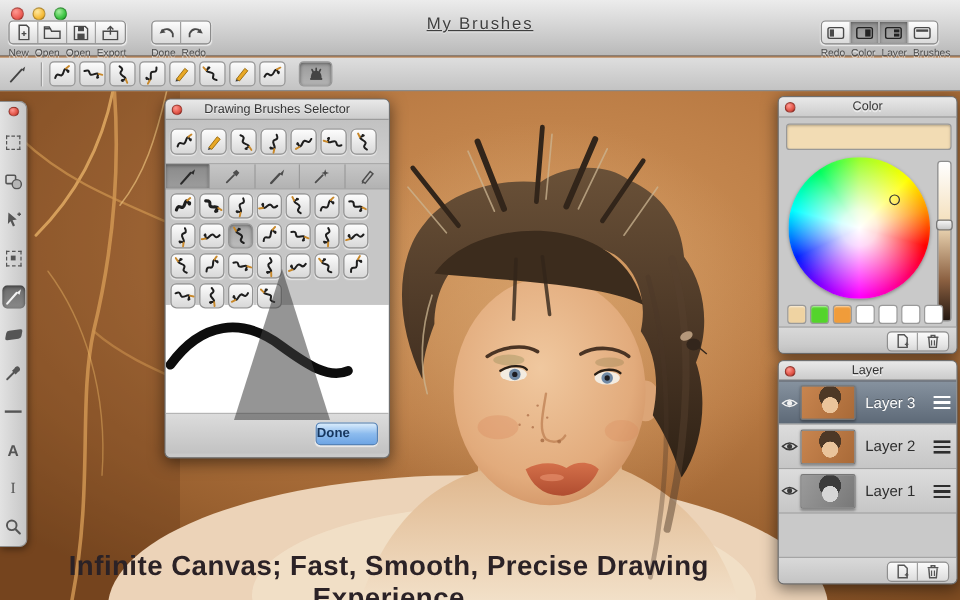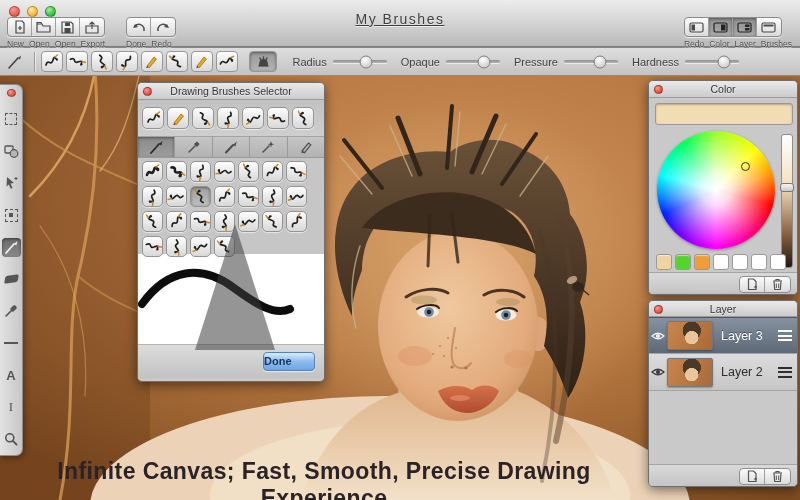--- a/index.html
+++ b/index.html
@@ -432,46 +432,20 @@
           </svg>
         </div>
       </div>
   <div class="preset-cell stamp">
     <svg width="15" height="13" viewBox="0 0 15 13">
           <path d="M3,10 C3,6 5,4 7.5,4 C10,4 12,6 12,10 Z" fill="#444"></path>
           <path d="M4,3 L5,5 M7.5,2 L7.5,4 M11,3 L10,5" stroke="#444" stroke-width="1.4" stroke-linecap="round"></path>
           <rect x="2.5" y="10" width="10" height="1.6" fill="#444"></rect>
         </svg>
   </div>
-  <div id="sliders" style="display:flex; align-items:center;">
-        <div class="slider-group">
-          <span class="slider-label">Radius</span>
-          <div class="slider-track">
-            <div class="slider-knob" style="left: 62%;"></div>
-          </div>
-        </div>
-        <div class="slider-group">
-          <span class="slider-label">Opaque</span>
-          <div class="slider-track">
-            <div class="slider-knob" style="left: 71%;"></div>
-          </div>
-        </div>
-        <div class="slider-group">
-          <span class="slider-label">Pressure</span>
-          <div class="slider-track">
-            <div class="slider-knob" style="left: 67%;"></div>
-          </div>
-        </div>
-        <div class="slider-group">
-          <span class="slider-label">Hardness</span>
-          <div class="slider-track">
-            <div class="slider-knob" style="left: 73%;"></div>
-          </div>
-        </div>
-      </div>
 </div>
 
 <div class="toolpal">
   <div class="pal-close"></div>
   <div id="toolList" style="display:flex;flex-direction:column;align-items:center;">
         <div class="tool">
           <div style="width:12px;height:12px;border:1.3px dashed currentColor;"></div>
         </div>
         <div class="tool">
           <svg width="15" height="13" viewBox="0 0 15 13">
@@ -838,20 +812,33 @@
               <path d="M1,5 Q7,-.5 13,5 Q7,10.5 1,5 Z" fill="none" stroke="#3a3a3a" stroke-width="1.2"></path>
               <circle cx="7" cy="5" r="2.1" fill="#3a3a3a"></circle>
             </svg>
           </span>
           <span class="lthumb thumb-portrait"></span>
           <span class="lname">Layer 2</span>
           <span class="lright">
             <span class="hamburger"></span>
           </span>
         </div>
+        <div class="layer-row">
+          <span class="eye">
+            <svg width="14" height="10" viewBox="0 0 14 10">
+              <path d="M1,5 Q7,-.5 13,5 Q7,10.5 1,5 Z" fill="none" stroke="#3a3a3a" stroke-width="1.2"></path>
+              <circle cx="7" cy="5" r="2.1" fill="#3a3a3a"></circle>
+            </svg>
+          </span>
+          <span class="lthumb thumb-portrait-gray"></span>
+          <span class="lname">Layer 1</span>
+          <span class="lright">
+            <span class="hamburger"></span>
+          </span>
+        </div>
       </div>
   <div class="panel-footer">
     <div class="foot-group">
       <div class="foot-btn">
         <svg width="13" height="13" viewBox="0 0 13 13">
               <path d="M2.5,1 h5 l2.5,2.5 v8 h-7.5 z" fill="none" stroke="currentColor" stroke-width="1.2"></path>
               <path d="M8,9 h3 M9.5,7.5 v3" stroke="currentColor" stroke-width="1.1"></path>
             </svg>
       </div>
       <div class="foot-btn">

